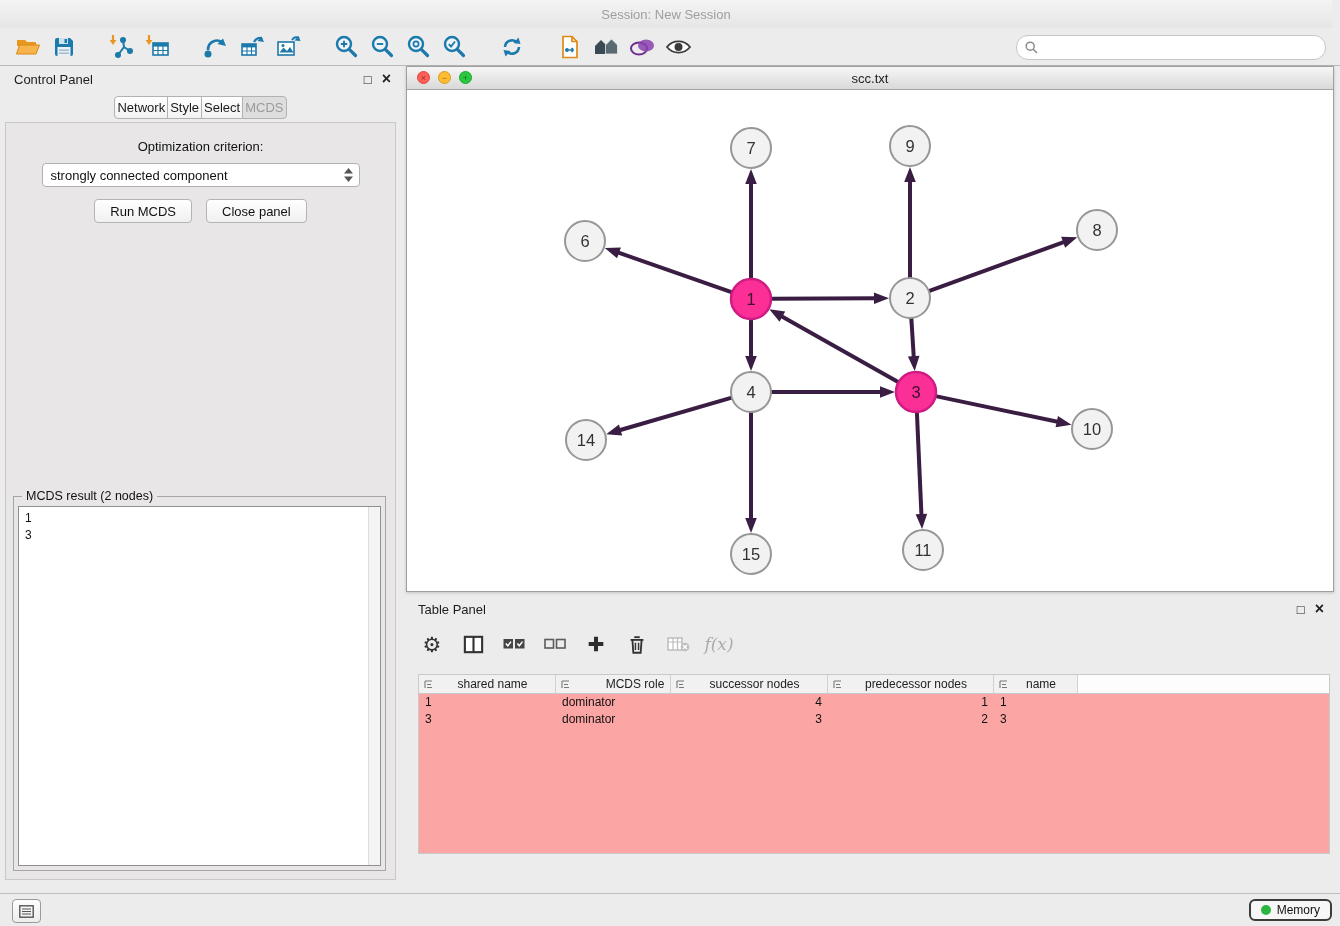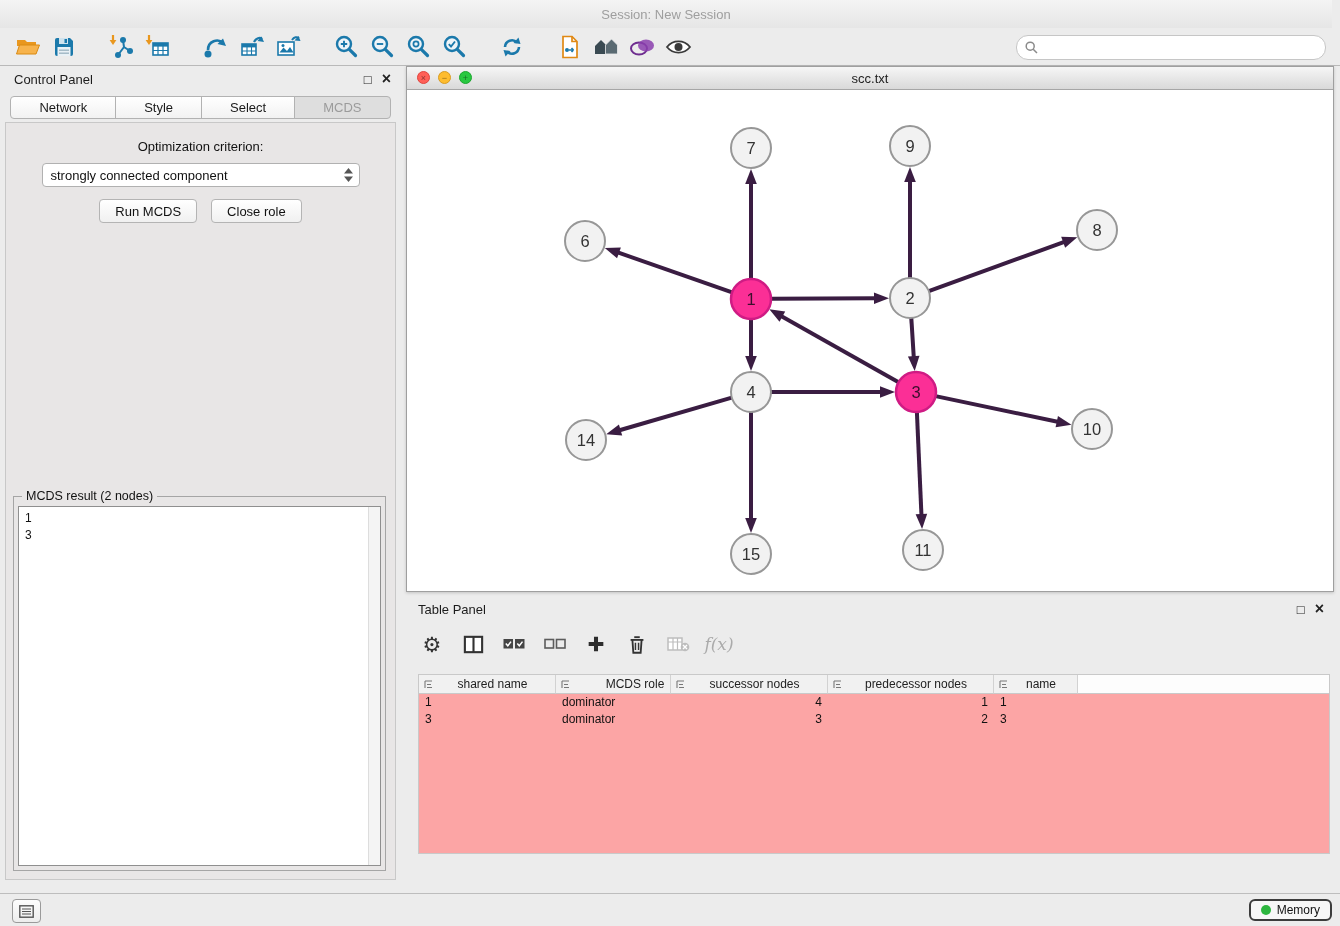--- a/index.html
+++ b/index.html
@@ -30,21 +30,21 @@
   
   .control-panel{position:absolute;left:0;top:66px;width:401px;height:814px;}
   .panel-head{position:relative;height:26px;display:flex;align-items:center;}
   .panel-head .panel-title{font-size:13px;color:#1c1c1c;margin-left:14px;}
   .panel-head .panel-btns{position:absolute;right:10px;top:0;height:26px;
     display:flex;align-items:center;gap:10px;}
   .panel-btn{font-size:13px;color:#222;line-height:1;cursor:default;}
   .panel-btn.close{font-weight:bold;font-size:16px;}
   .ctl-tabs{position:absolute;top:30px;left:0;right:0;display:flex;justify-content:center;}
   .tab{border:1px solid #b2b2b2;background:linear-gradient(#ffffff,#f2f2f2);
-    color:#1a1a1a;font-size:13px;padding:3px 28px;margin-left:-1px;cursor:default;}
+    color:#1a1a1a;font-size:13px;padding:3px 2px;margin-left:-1px;cursor:default;}
   .tab.first{border-radius:4px 0 0 4px;margin-left:0;}
   .tab.last{border-radius:0 4px 4px 0;}
   .tab.active{background:#dedede;color:#9b9b9b;}
   .ctl-content{position:absolute;top:56px;left:5px;right:5px;bottom:0;
     background:#e8e6e6;border:1px solid #c8c8c8;}
   .opt-label{margin-top:16px;text-align:center;font-size:13px;color:#111;}
   .dropdown{position:relative;margin:9px auto 0 auto;width:308px;height:22px;
     background:#fff;border:1px solid #b1b1b1;border-radius:4px;
     display:flex;align-items:center;font-size:13px;color:#111;padding-left:8px;}
   .dd-stepper{position:absolute;right:4px;top:2px;}
@@ -279,21 +279,21 @@
         <span>strongly connected component</span>
         <span class="dd-stepper">
           <svg width="13" height="18" viewBox="0 0 13 18">
             <polygon points="6.5,2 11,7.5 2,7.5" fill="#555"></polygon>
             <polygon points="6.5,16 11,10.5 2,10.5" fill="#555"></polygon>
           </svg>
         </span>
       </div>
       <div class="btn-row">
         <span class="push-btn">Run MCDS</span>
-        <span class="push-btn">Close role</span>
+        <span class="push-btn">Close panel</span>
       </div>
       <div class="result-group">
         <span class="result-legend">MCDS result (2 nodes)</span>
         <div class="result-list" id="result-list">
             <div class="result-item">1</div>
             <div class="result-item">3</div>
           </div>
         <div class="result-scroll"></div>
       </div>
     </div>

